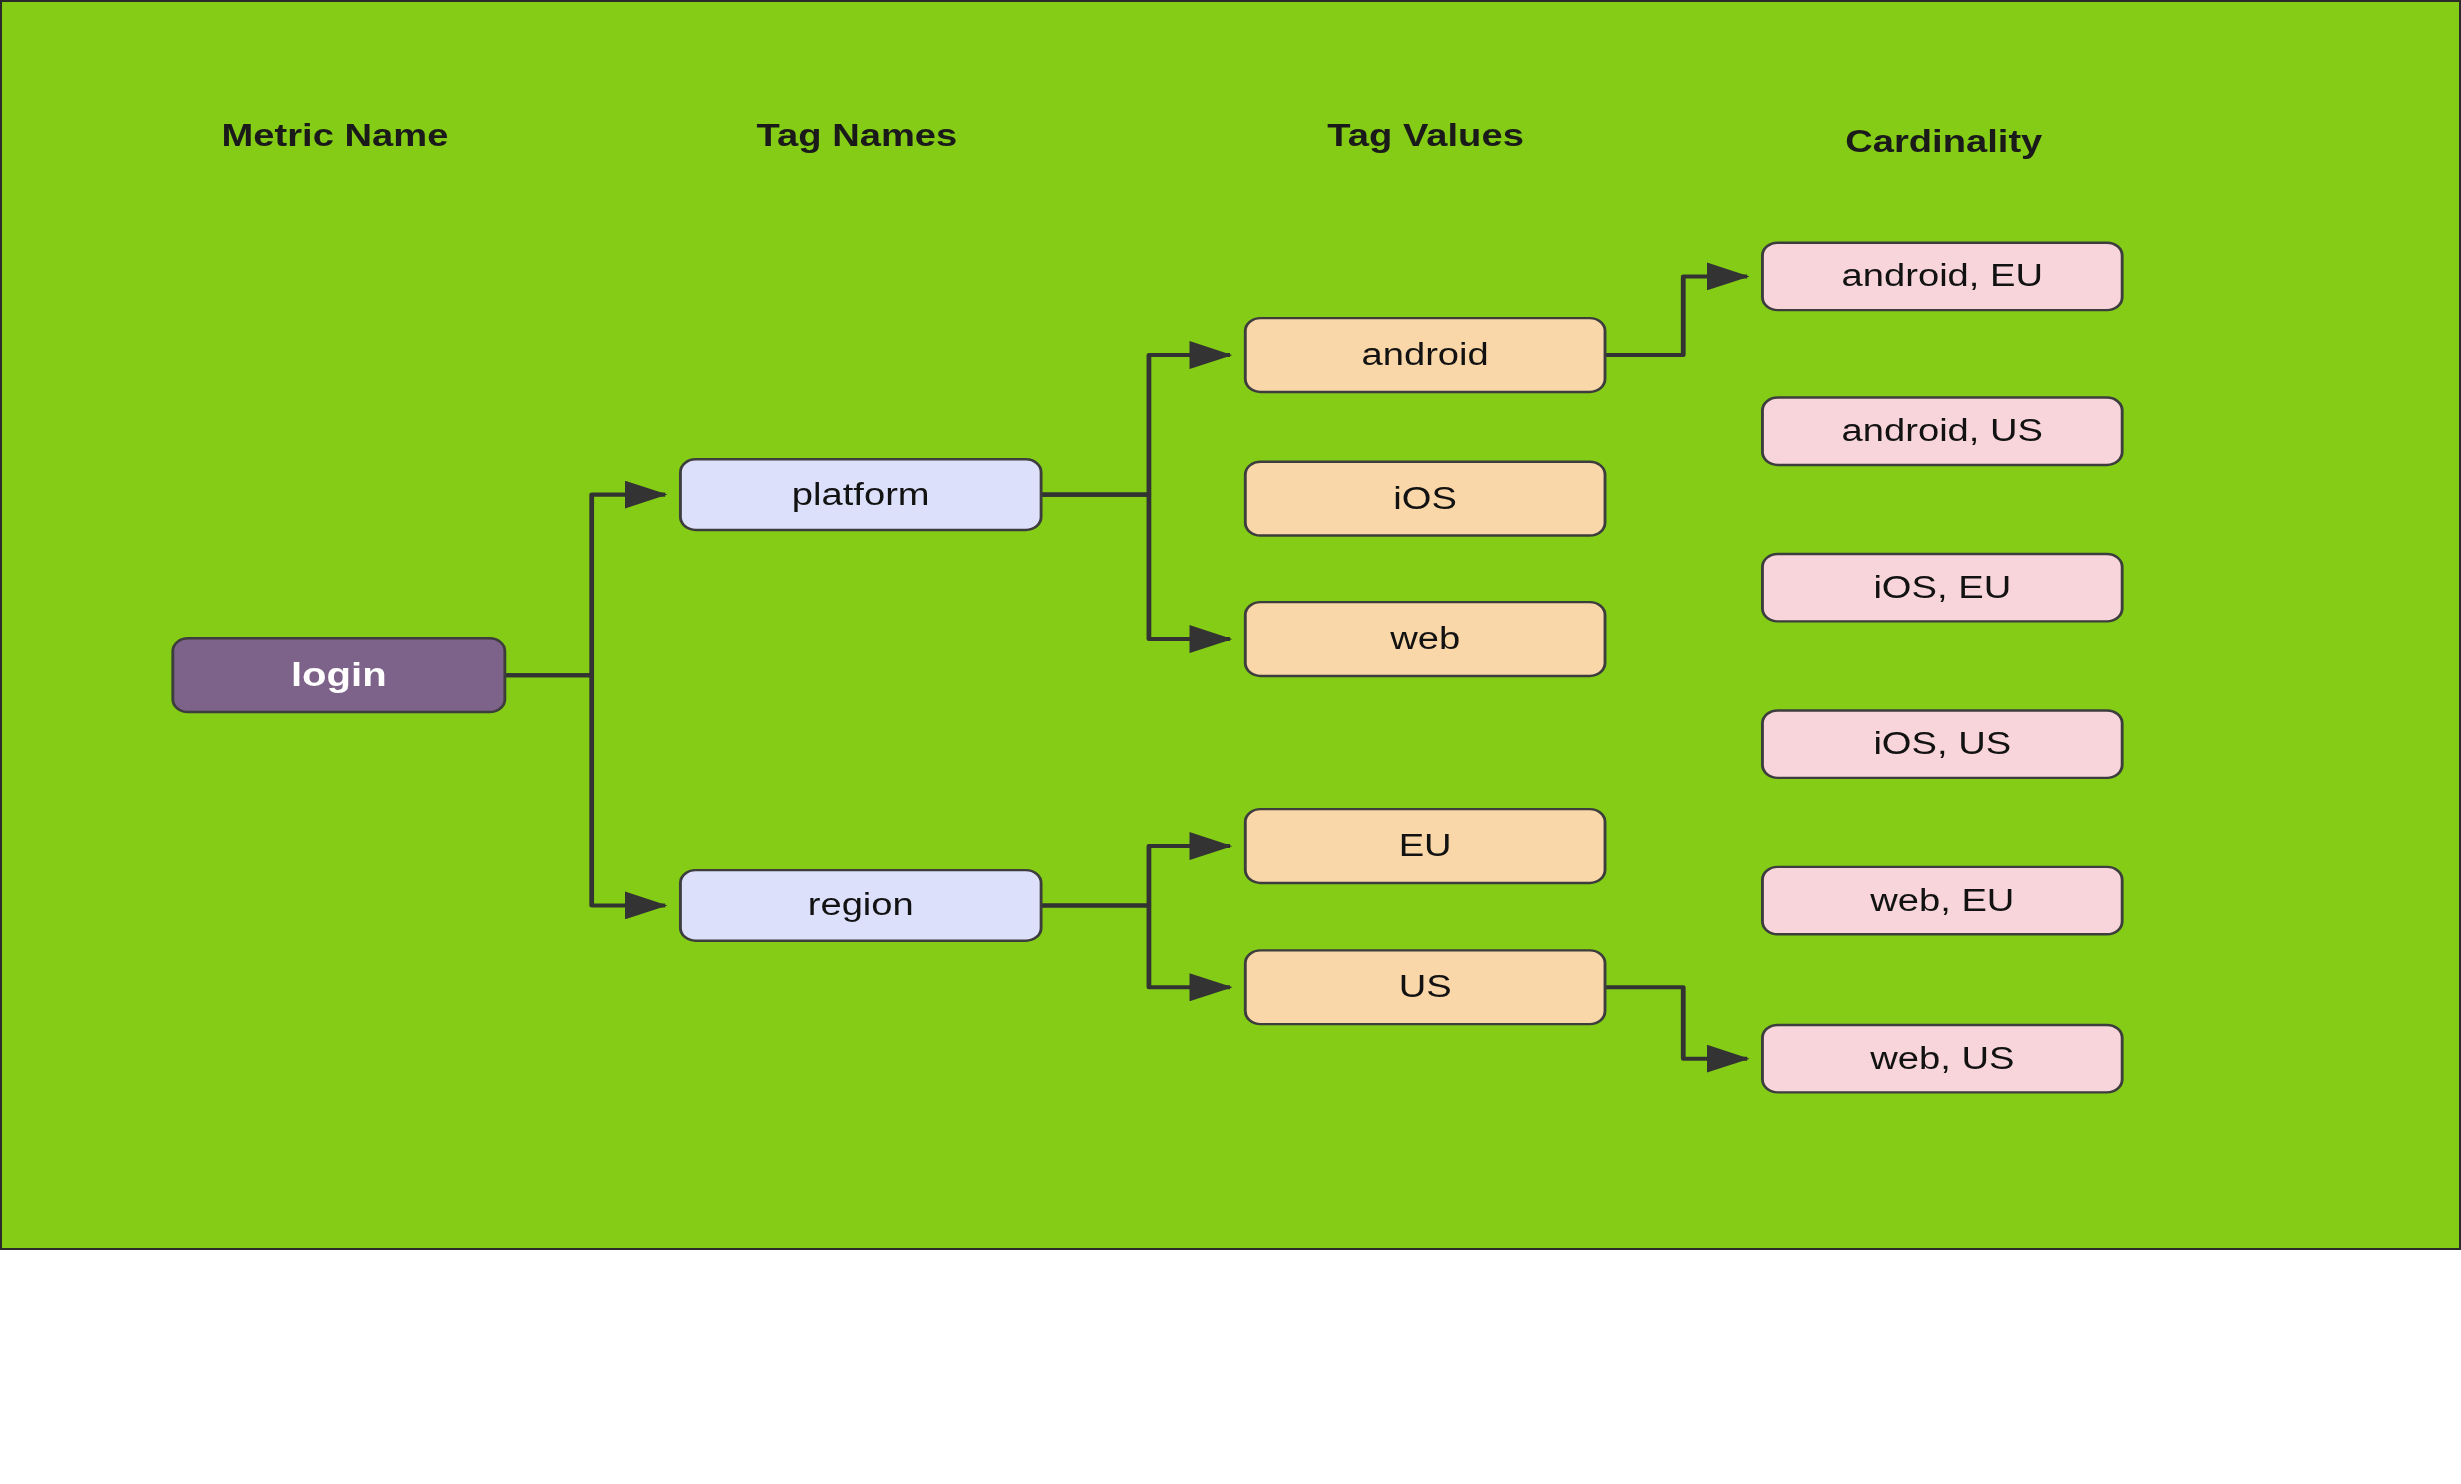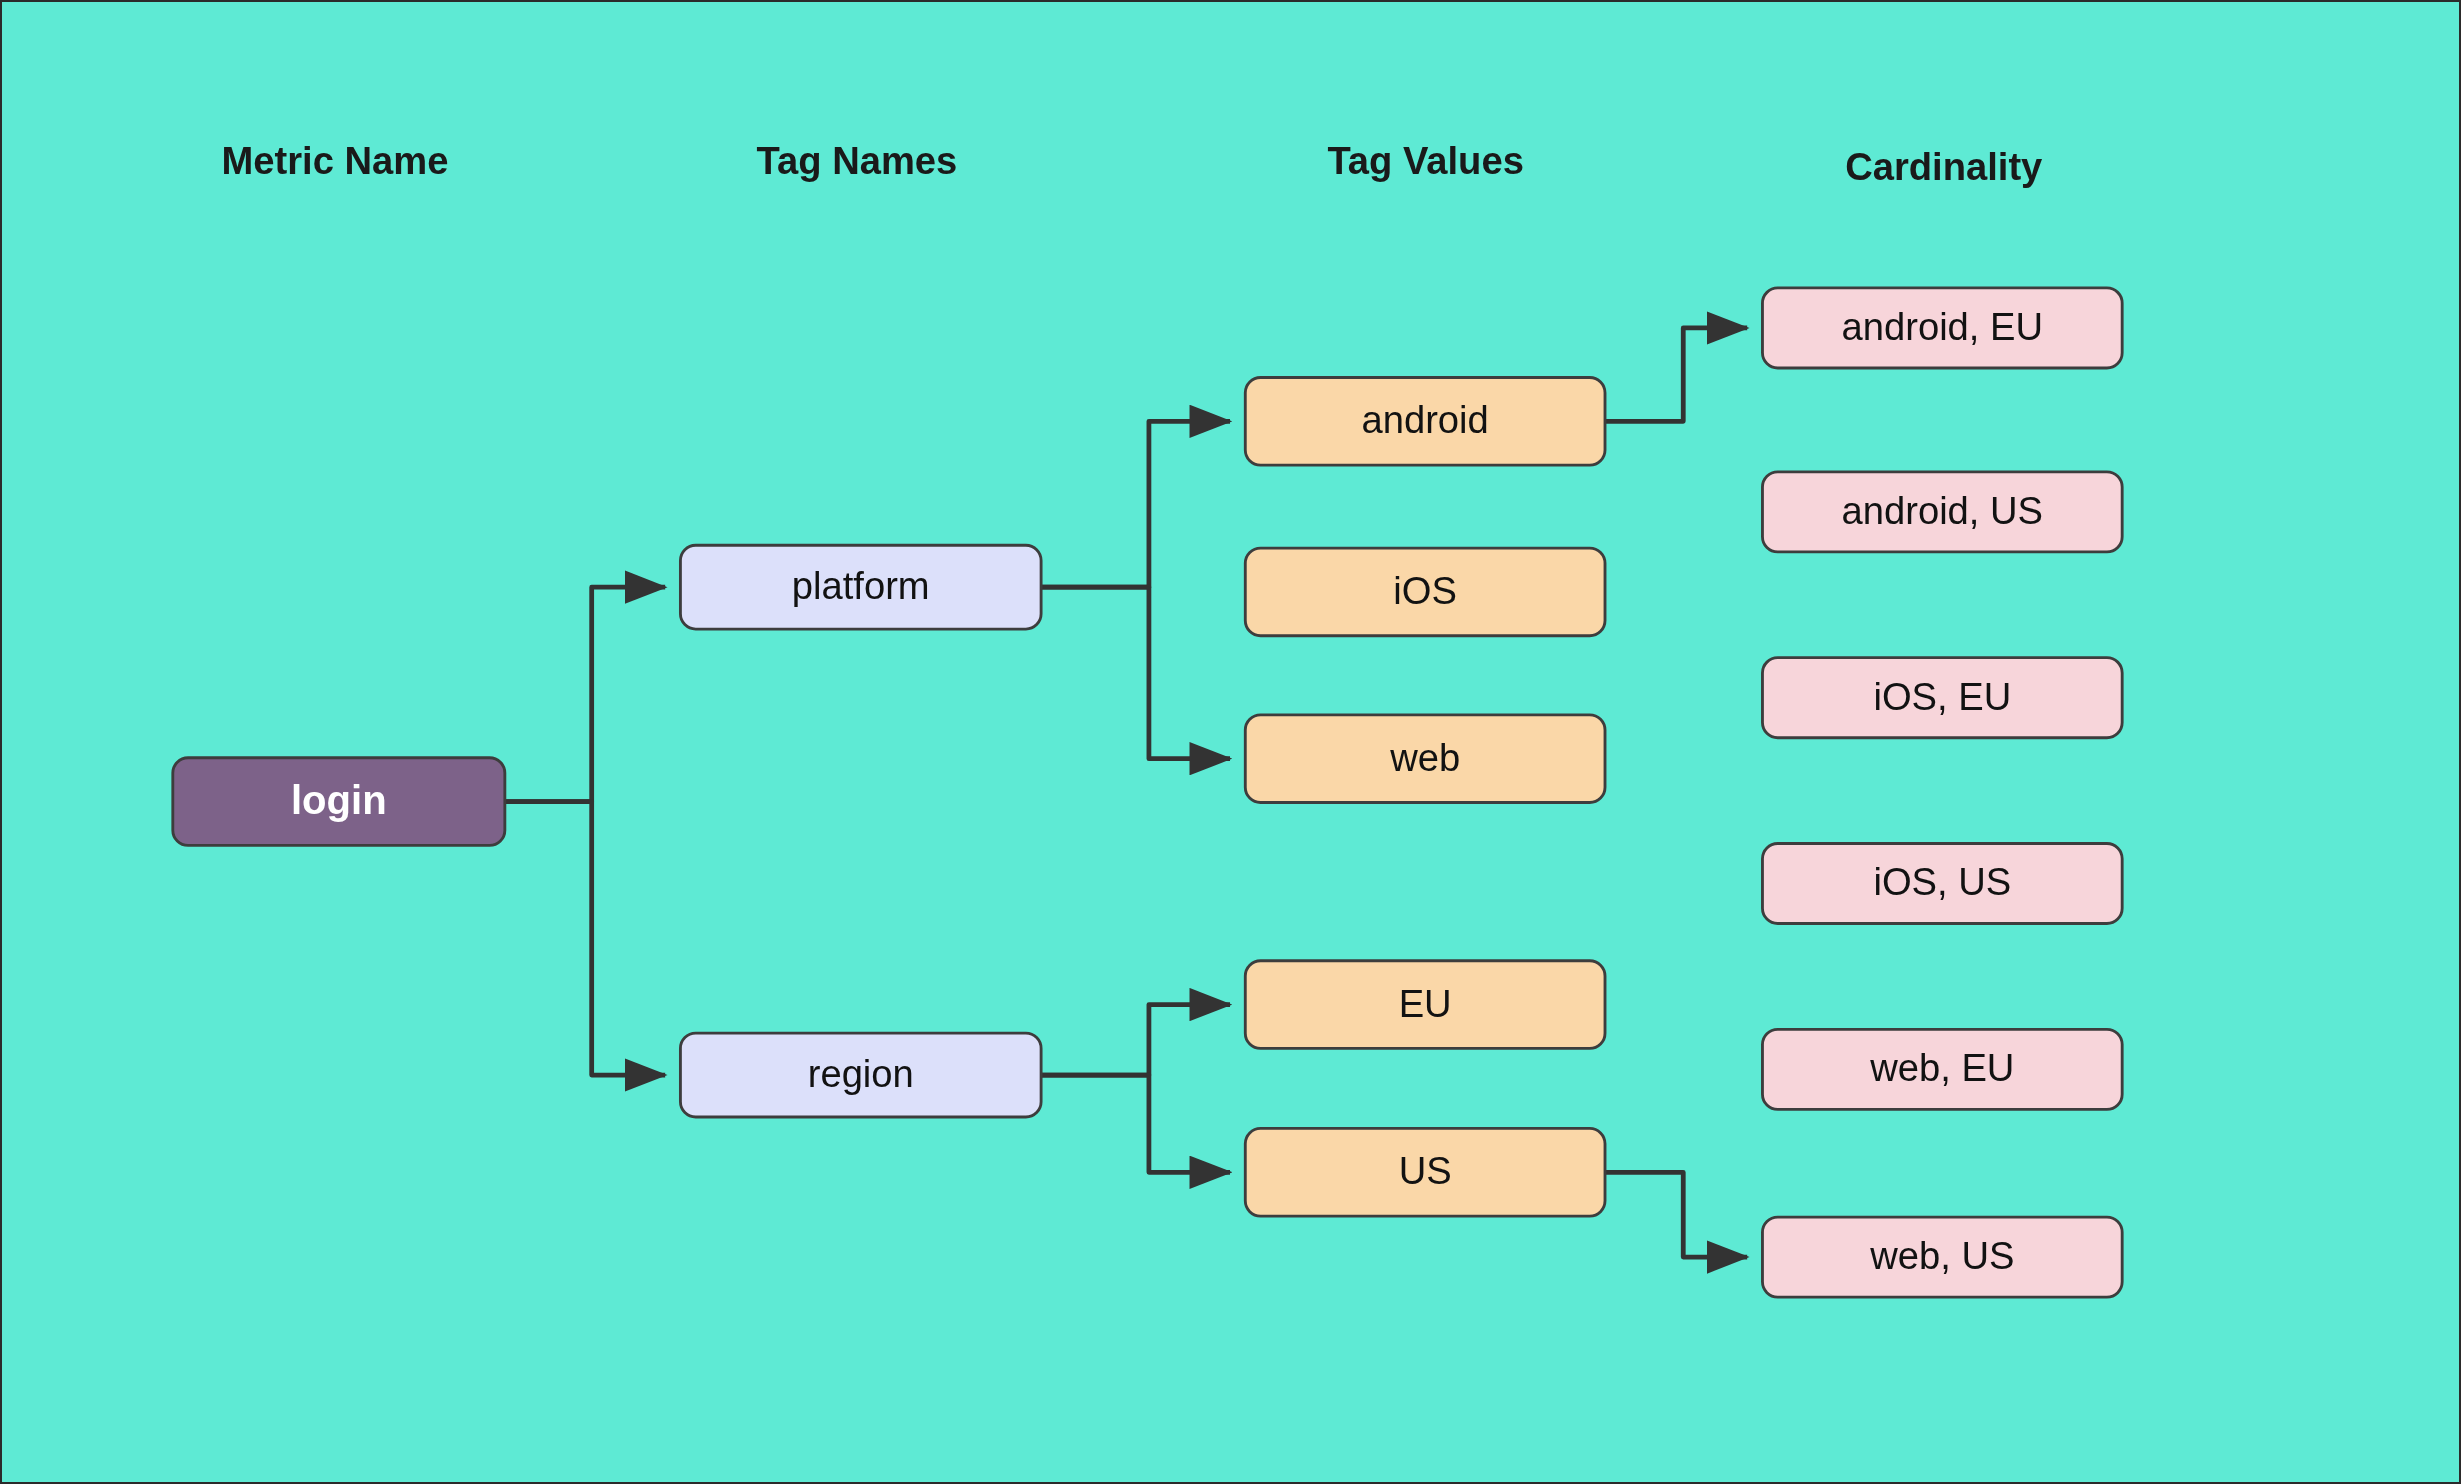--- a/index.html
+++ b/index.html
@@ -6,22 +6,22 @@
     margin: 0;
     padding: 0;
     background: #ffffff;
   }
   body {
     font-family: "Liberation Sans", sans-serif;
   }
   #canvas {
     position: relative;
     width: 2461px;
-    height: 1484px;
-    background: #5eead4;
+    height: 1250px;
+    background: #84cc16;
     box-sizing: border-box;
     border: 2.9px solid #2b2b2b;
     overflow: hidden;
   }
   #diagram-svg {
     position: absolute;
     top: 0;
     left: 0;
     width: 100%;
     height: 100%;

